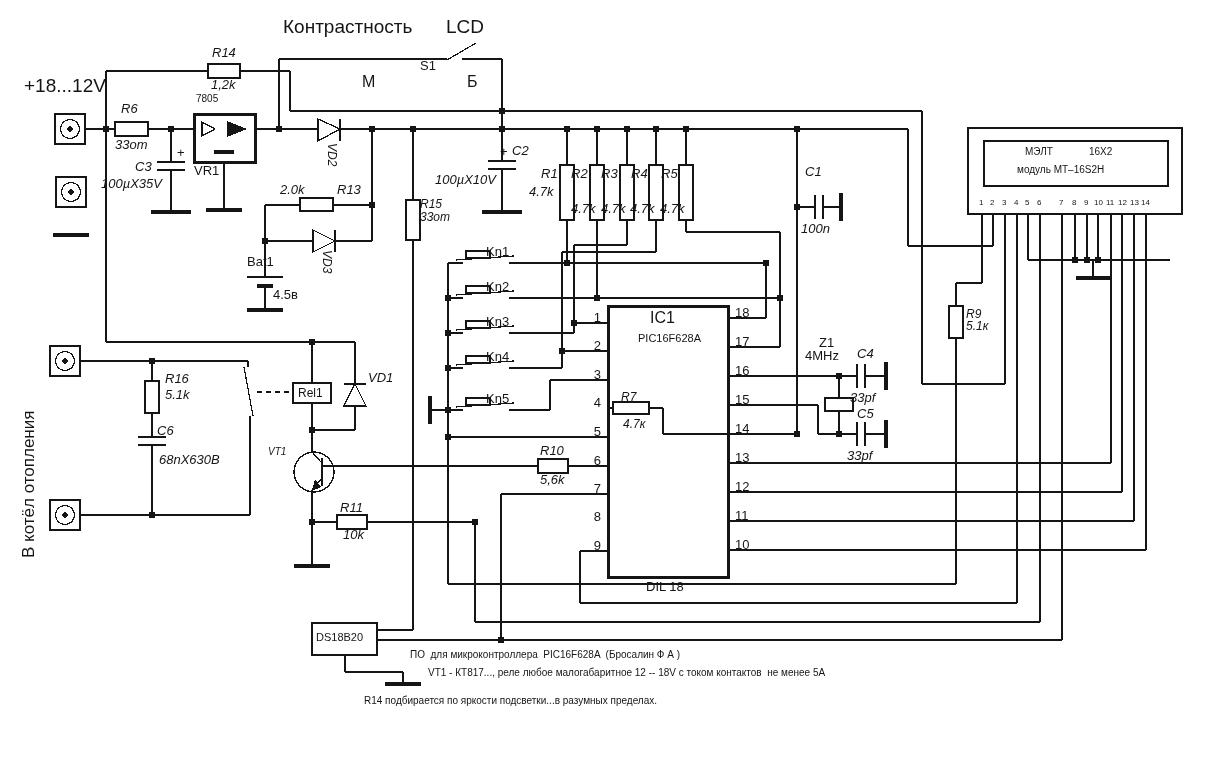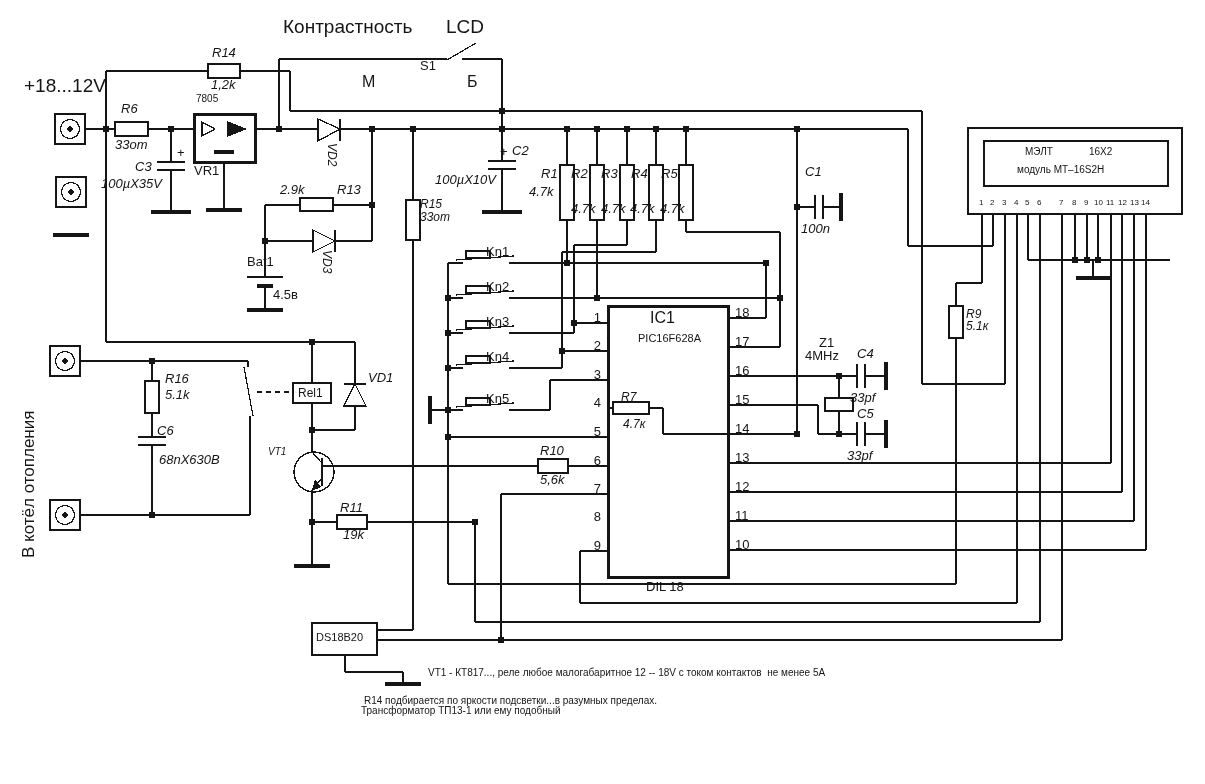--- a/index.html
+++ b/index.html
@@ -193,21 +193,21 @@
 <div class="lb it" style="left:135px;top:160px">C3</div>
 <div class="lb it" style="left:101px;top:177px">100µX35V</div>
 <div class="lb" style="left:177px;top:146px">+</div>
 <div class="lb it" style="left:212px;top:46px">R14</div>
 <div class="lb it" style="left:211px;top:78px">1,2k</div>
 <div class="lb s15" style="left:283px;top:17px">Контрастность</div>
 <div class="lb s15" style="left:446px;top:17px">LCD</div>
 <div class="lb" style="left:420px;top:59px">S1</div>
 <div class="lb s16" style="left:362px;top:74px">М</div>
 <div class="lb s16" style="left:467px;top:74px">Б</div>
-<div class="lb it" style="left:280px;top:183px">2.9k</div>
+<div class="lb it" style="left:280px;top:183px">2.0k</div>
 <div class="lb it" style="left:337px;top:183px">R13</div>
 <div class="lb it s12 rot90" style="left:338px;top:143px">VD2</div>
 <div class="lb it s12 rot90" style="left:333px;top:250px">VD3</div>
 <div class="lb" style="left:247px;top:255px">Bat1</div>
 <div class="lb" style="left:273px;top:288px">4.5в</div>
 <div class="lb it s12" style="left:420px;top:198px">R15</div>
 <div class="lb it s12" style="left:420px;top:211px">33om</div>
 <div class="lb" style="left:500px;top:145px">+</div>
 <div class="lb it" style="left:512px;top:144px">C2</div>
 <div class="lb it" style="left:435px;top:173px">100µX10V</div>
@@ -240,33 +240,33 @@
 <div class="lb it" style="left:857px;top:407px">C5</div>
 <div class="lb it" style="left:847px;top:449px">33pf</div>
 <div class="lb s14" style="left:1025px;top:147px">МЭЛТ</div>
 <div class="lb s14" style="left:1089px;top:147px">16X2</div>
 <div class="lb s14" style="left:1017px;top:165px">модуль MT–16S2H</div>
 <div class="lb it s12" style="left:966px;top:308px">R9</div>
 <div class="lb it s12" style="left:966px;top:320px">5.1к</div>
 <div class="lb it" style="left:540px;top:444px">R10</div>
 <div class="lb it" style="left:540px;top:473px">5,6k</div>
 <div class="lb it" style="left:340px;top:501px">R11</div>
-<div class="lb it" style="left:343px;top:528px">19k</div>
+<div class="lb it" style="left:343px;top:528px">10k</div>
 <div class="lb it s14" style="left:268px;top:447px">VT1</div>
 <div class="lb it" style="left:368px;top:371px">VD1</div>
 <div class="lb s12" style="left:298px;top:387px">Rel1</div>
 <div class="lb s11" style="left:316px;top:632px">DS18B20</div>
 <div class="lb it" style="left:165px;top:372px">R16</div>
 <div class="lb it" style="left:165px;top:388px">5.1k</div>
 <div class="lb it" style="left:157px;top:424px">C6</div>
 <div class="lb it" style="left:159px;top:453px">68nX630B</div>
 <div class="lb s17 rotm90" style="left:20px;top:558px">В котёл отопления</div>
 
+<div class="lb s14" style="left:410px;top:650px">ПО  для микроконтроллера  PIC16F628A  (Бросалин Ф А )</div>
 <div class="lb s14" style="left:428px;top:668px">VT1 - КТ817..., реле любое малогабаритное 12 -- 18V с током контактов  не менее 5А</div>
-<div class="lb s14" style="left:361px;top:706px">Трансформатор ТП13-1 или ему подобный</div>
 <div class="lb s14" style="left:364px;top:696px">R14 подбирается по яркости подсветки...в разумных пределах.</div>
 
 <div class="pn pnr" style="left:585px;top:310px">1</div>
 <div class="pn pnr" style="left:585px;top:338px">2</div>
 <div class="pn pnr" style="left:585px;top:367px">3</div>
 <div class="pn pnr" style="left:585px;top:395px">4</div>
 <div class="pn pnr" style="left:585px;top:424px">5</div>
 <div class="pn pnr" style="left:585px;top:453px">6</div>
 <div class="pn pnr" style="left:585px;top:481px">7</div>
 <div class="pn pnr" style="left:585px;top:509px">8</div>

